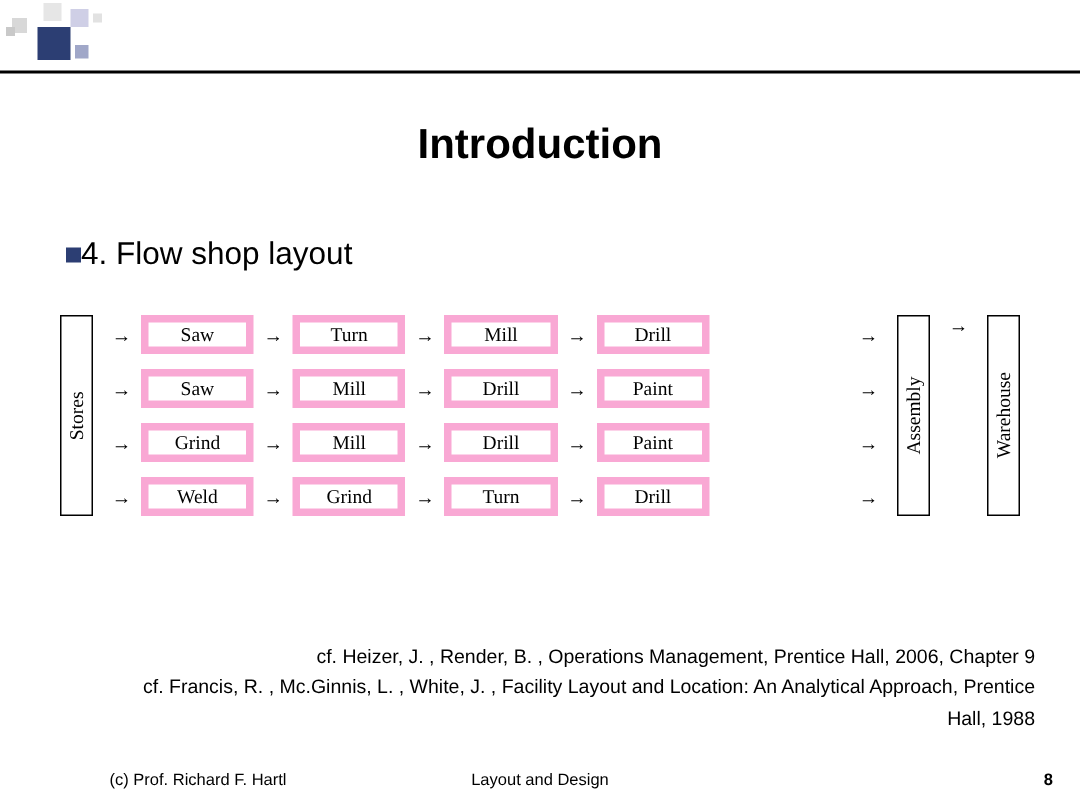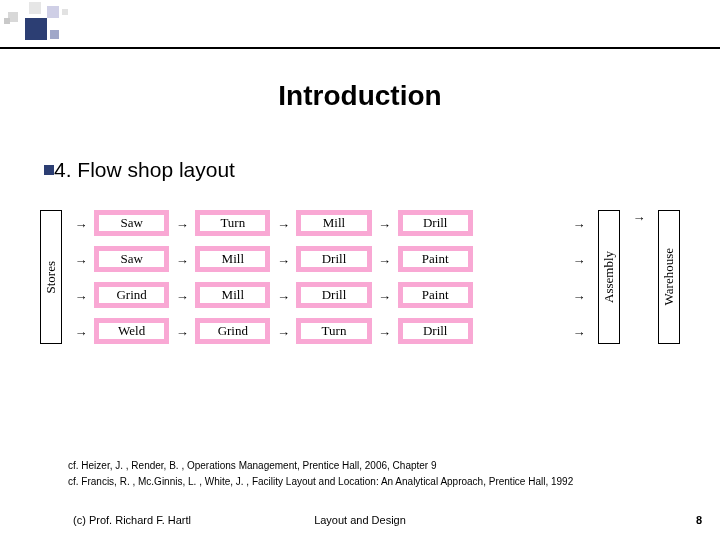--- a/index.html
+++ b/index.html
@@ -29,21 +29,21 @@
   .stores, .assembly, .warehouse { width: 22px; border: 1px solid #000; display: flex; align-items: center; justify-content: center; }
   .vlabel { writing-mode: vertical-rl; transform: rotate(180deg); font-size: 13px; font-family: "Times New Roman", Times, serif; white-space: nowrap; }
 
   .grid4 { display: flex; flex-direction: column; gap: 10px; flex: 1; }
   .line { display: flex; align-items: center; }
   .box, .emptybox { flex: 1 1 0; border: 5px solid #f9a8d4; height: 26px; display: flex; align-items: center; justify-content: center; font-size: 13px; font-family: "Times New Roman", Times, serif; }
   .emptybox { border: 1px solid transparent; }
   .arr { width: 26px; text-align: center; font-size: 13px; line-height: 1; font-family: "Times New Roman", Times, serif; }
   .diagram .stores, .diagram .assembly, .diagram .warehouse { min-height: 134px; }
 
-  .refs { position: absolute; left: 68px; bottom: 50px; right: 30px; font-size: 10px; line-height: 1.6; color: #000; }
+  .refs { position: absolute; left: 68px; bottom: 50px; right: 30px; font-size: 13px; line-height: 1.6; color: #000; text-align: right; }
 
   .footer { position: absolute; bottom: 14px; left: 0; right: 0; padding: 0 18px; display: flex; align-items: center; font-size: 11px; }
   .foot-left { flex: 1; text-align: center; }
   .foot-center-wrap { flex: 1; display: flex; justify-content: center; }
   .foot-center { text-align: center; }
   .foot-right { flex: 1; text-align: right; font-weight: bold; }
 </style>
 </head>
 <body>
 
@@ -129,21 +129,21 @@
       <span class="vlabel">Assembly</span>
     </div>
     <div class="arr" id="awarr">→</div>
     <div class="warehouse">
       <span class="vlabel">Warehouse</span>
     </div>
   </div>
 
   <div class="refs">
     <div>cf. Heizer, J. , Render, B. , Operations Management, Prentice Hall, 2006, Chapter 9</div>
-    <div>cf. Francis, R. , Mc.Ginnis, L. , White, J. , Facility Layout and Location: An Analytical Approach, Prentice Hall, 1992</div>
+    <div>cf. Francis, R. , Mc.Ginnis, L. , White, J. , Facility Layout and Location: An Analytical Approach, Prentice Hall, 1988</div>
   </div>
 
   <div class="footer">
     <div class="foot-left">(c) Prof. Richard F. Hartl</div>
     <div class="foot-center-wrap">
         <div class="foot-center">Layout and Design</div>
       </div>
     <div class="foot-right">8</div>
   </div>
 

